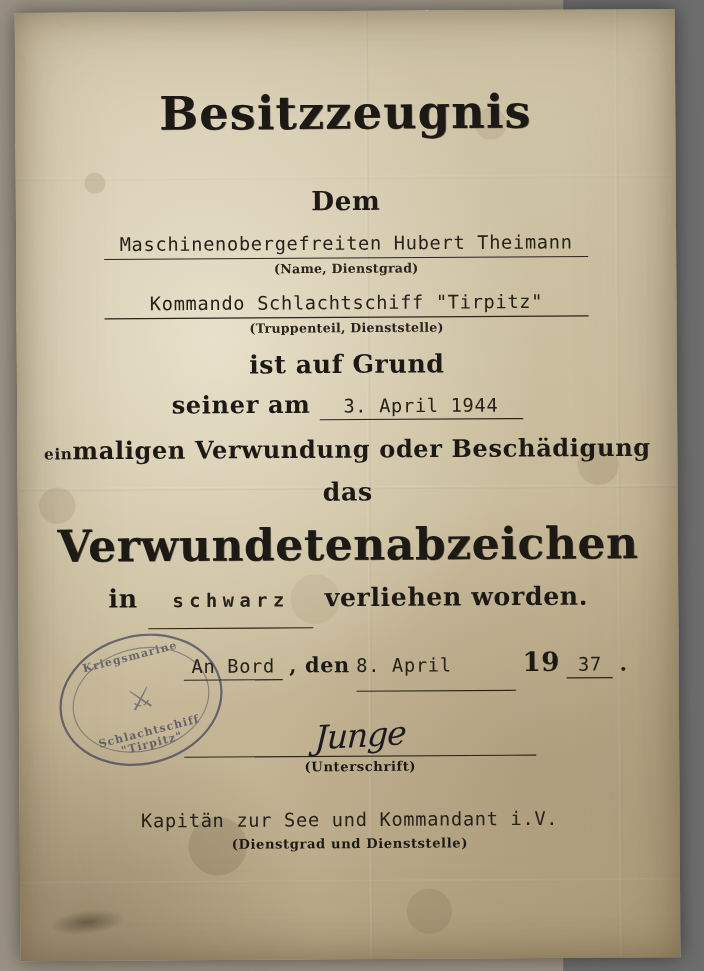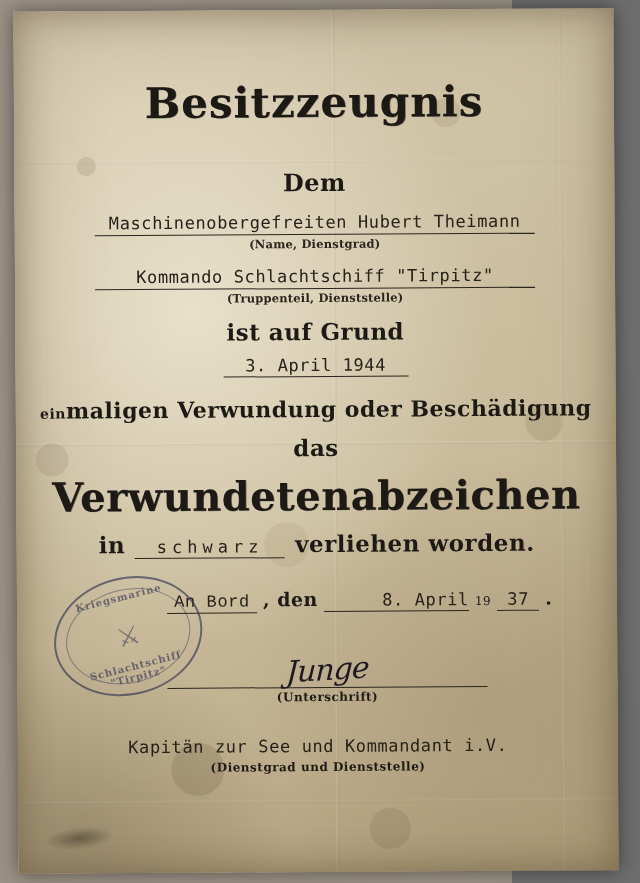--- a/index.html
+++ b/index.html
@@ -200,21 +200,22 @@
     align-items: baseline;
     justify-content: center;
     gap: 10px;
   }
   .line-in .word { font-size: 23px; font-weight: 700; }
   .blank-colour {
     display: inline-block;
     min-width: 150px;
     border-bottom: 1.4px solid #2a251d;
     text-align: center;
-    padding-bottom: 1px;
+    padding-bottom: 14px;
+    font-weight: bold;
   }
   .spaced {
     letter-spacing: 5px;
   }
 
   
   .line-place {
     position: absolute;
     left: 150px; right: 40px;
     top: 578px;
@@ -223,30 +224,29 @@
     gap: 6px;
     justify-content: flex-start;
   }
   .line-place .word { font-size: 19px; font-weight: 700; }
   .blank-place {
     display: inline-block;
     min-width: 90px;
     border-bottom: 1.4px solid #2a251d;
     text-align: center;
     padding-bottom: 1px;
-    font-family: Liberation Mono, monospace;
   }
   .blank-date {
     display: inline-block;
     min-width: 145px;
     border-bottom: 1.4px solid #2a251d;
-    text-align: right;
-    padding-bottom: 1px;
-  }
-  .year-prefix { font-size: 12px; font-weight: 400; }
+    text-align: left;
+    padding-bottom: 12px;
+  }
+  .year-prefix { font-size: 24px; font-weight: 700; }
   .year-suffix {
     display: inline-block;
     min-width: 42px;
     border-bottom: 1.4px solid #2a251d;
     text-align: center;
     padding-bottom: 1px;
   }
 
   
   .sig-wrap {
@@ -374,20 +374,21 @@
       </div>
 
       <div class="field-row row-unit">
         <div class="field-line typed">Kommando Schlachtschiff "Tirpitz"</div>
         <div class="caption blackletter">(Truppenteil, Dienststelle)</div>
       </div>
 
       <div class="ist-auf-grund blackletter">ist auf Grund</div>
 
       <div class="line-seiner">
+        <span class="word blackletter">seiner am</span>
         <span class="inline-blank typed">3. April 1944</span>
       </div>
 
       <div class="line-einmalig blackletter">
         <span class="small">ein</span><span>maligen Verwundung oder Beschädigung</span>
       </div>
 
       <div class="das blackletter">das</div>
 
       <div class="award blackletter">Verwundetenabzeichen</div>

